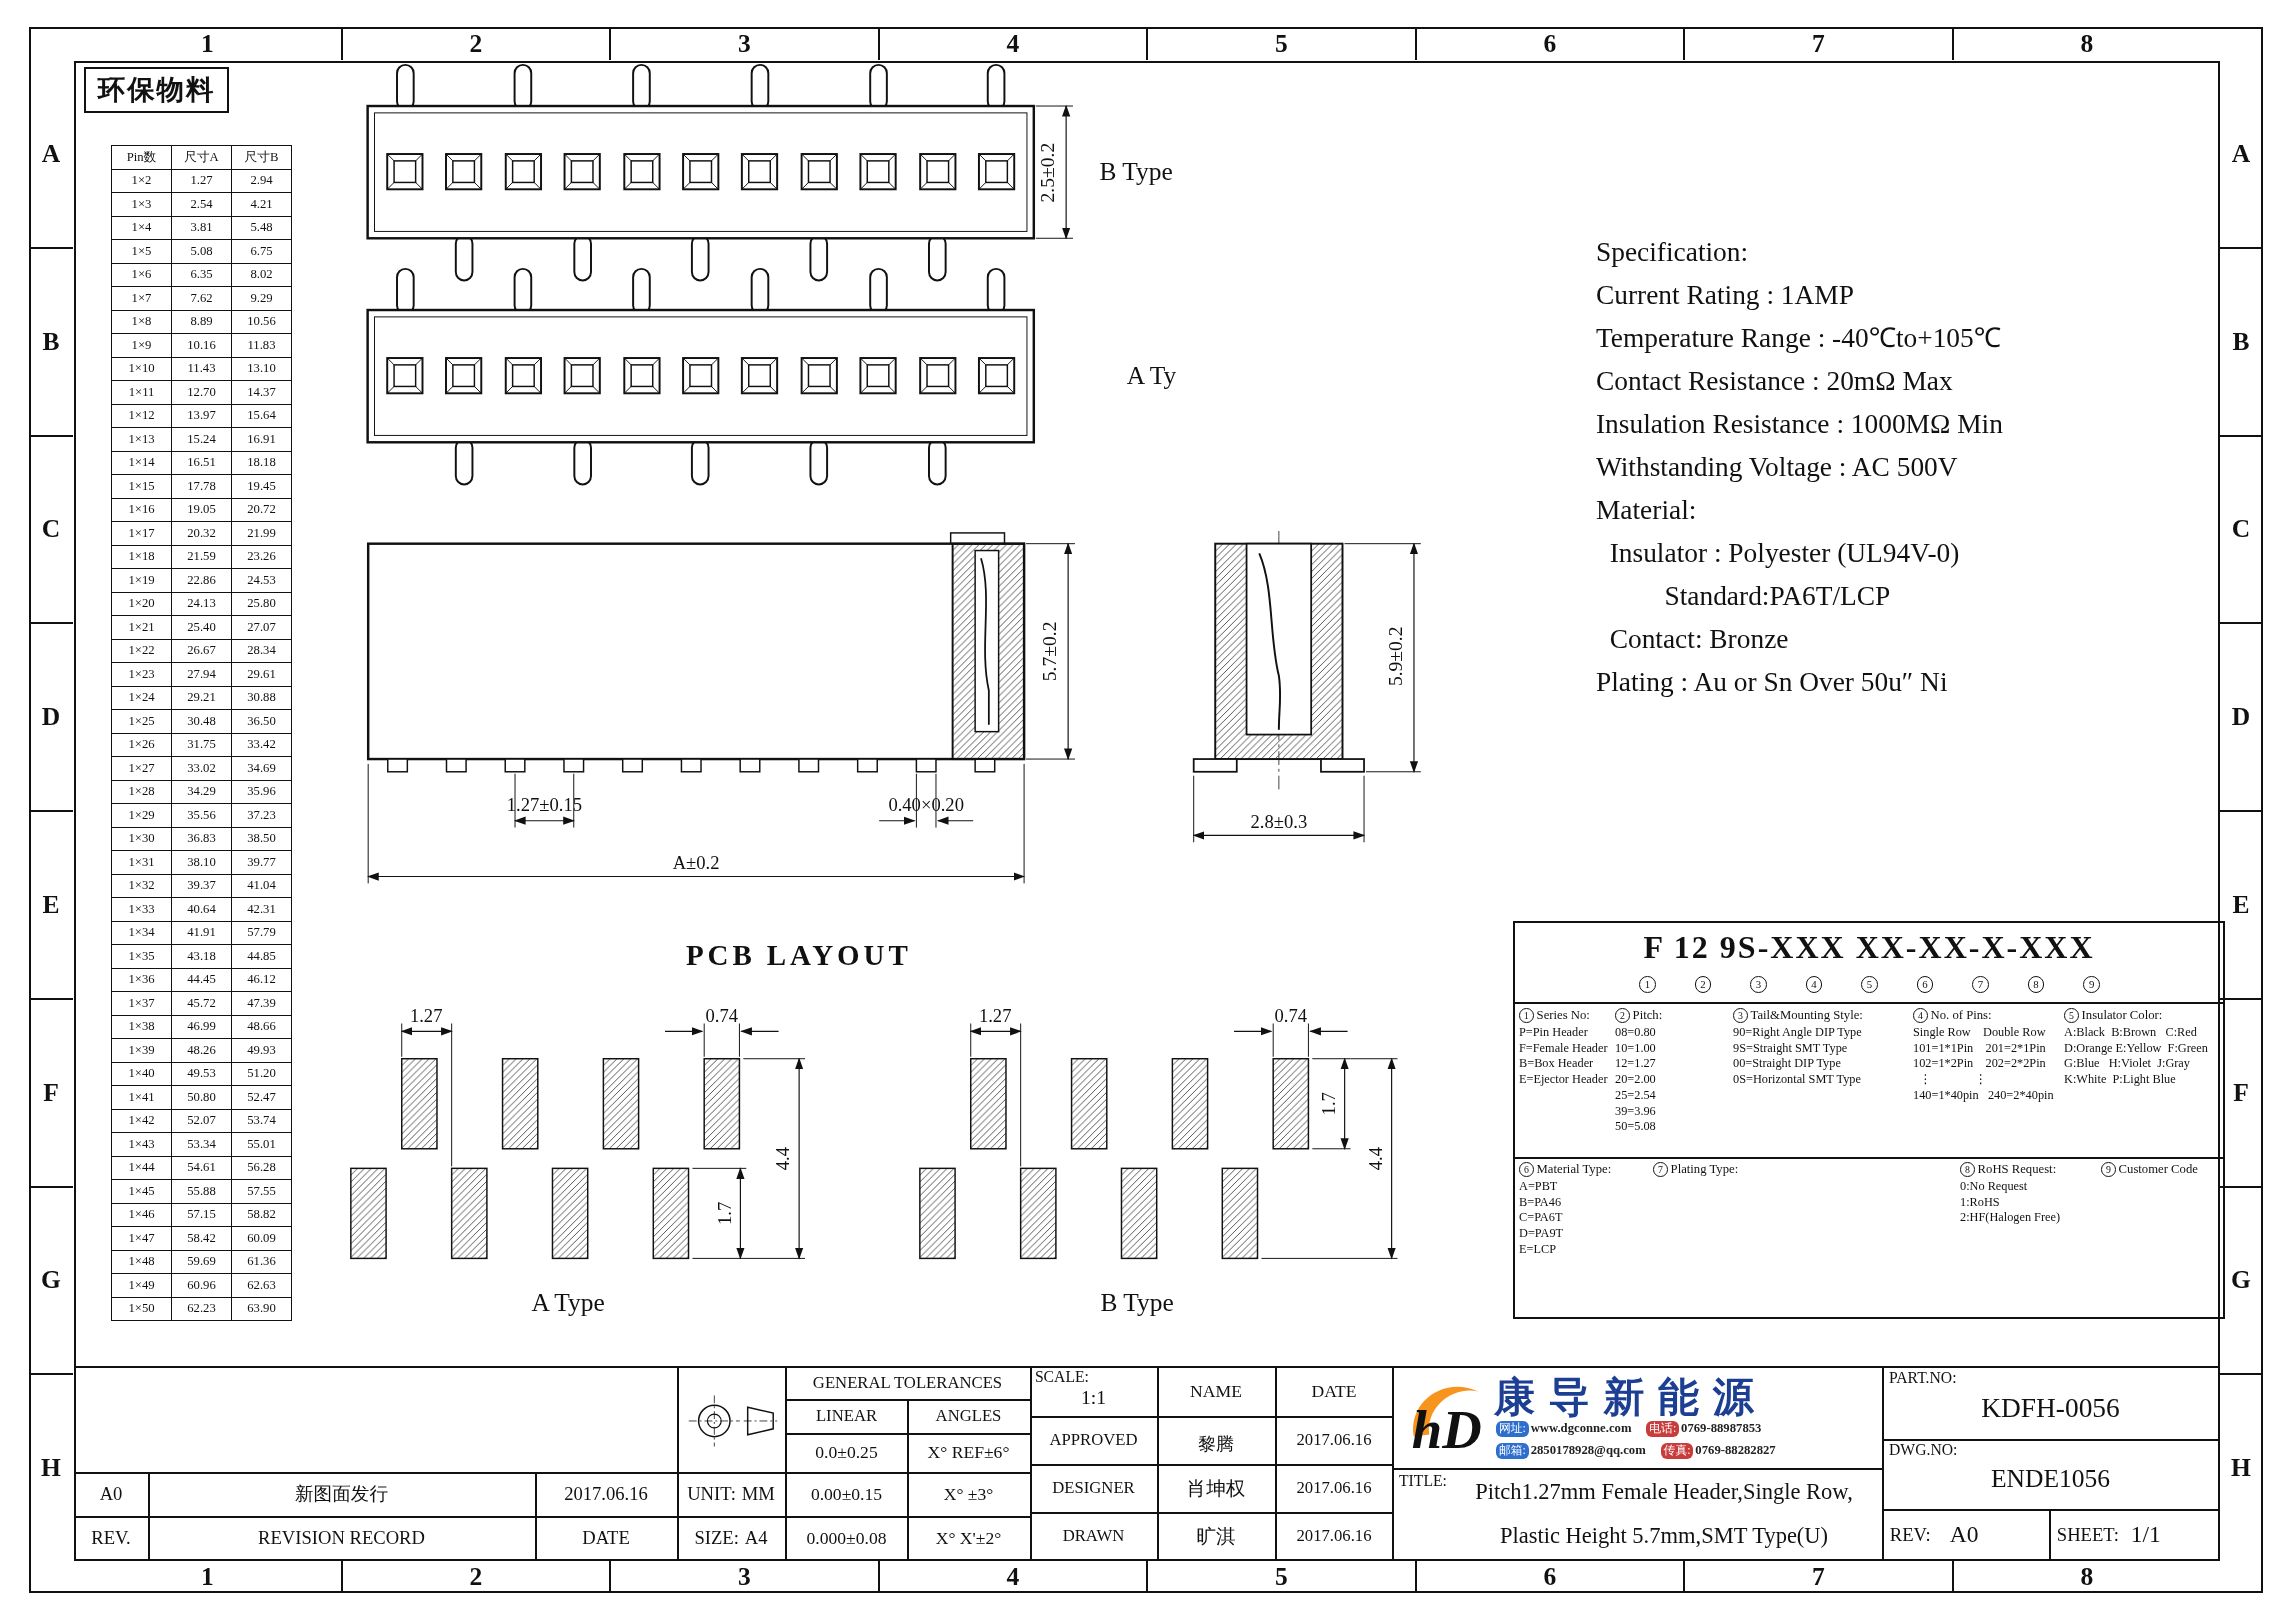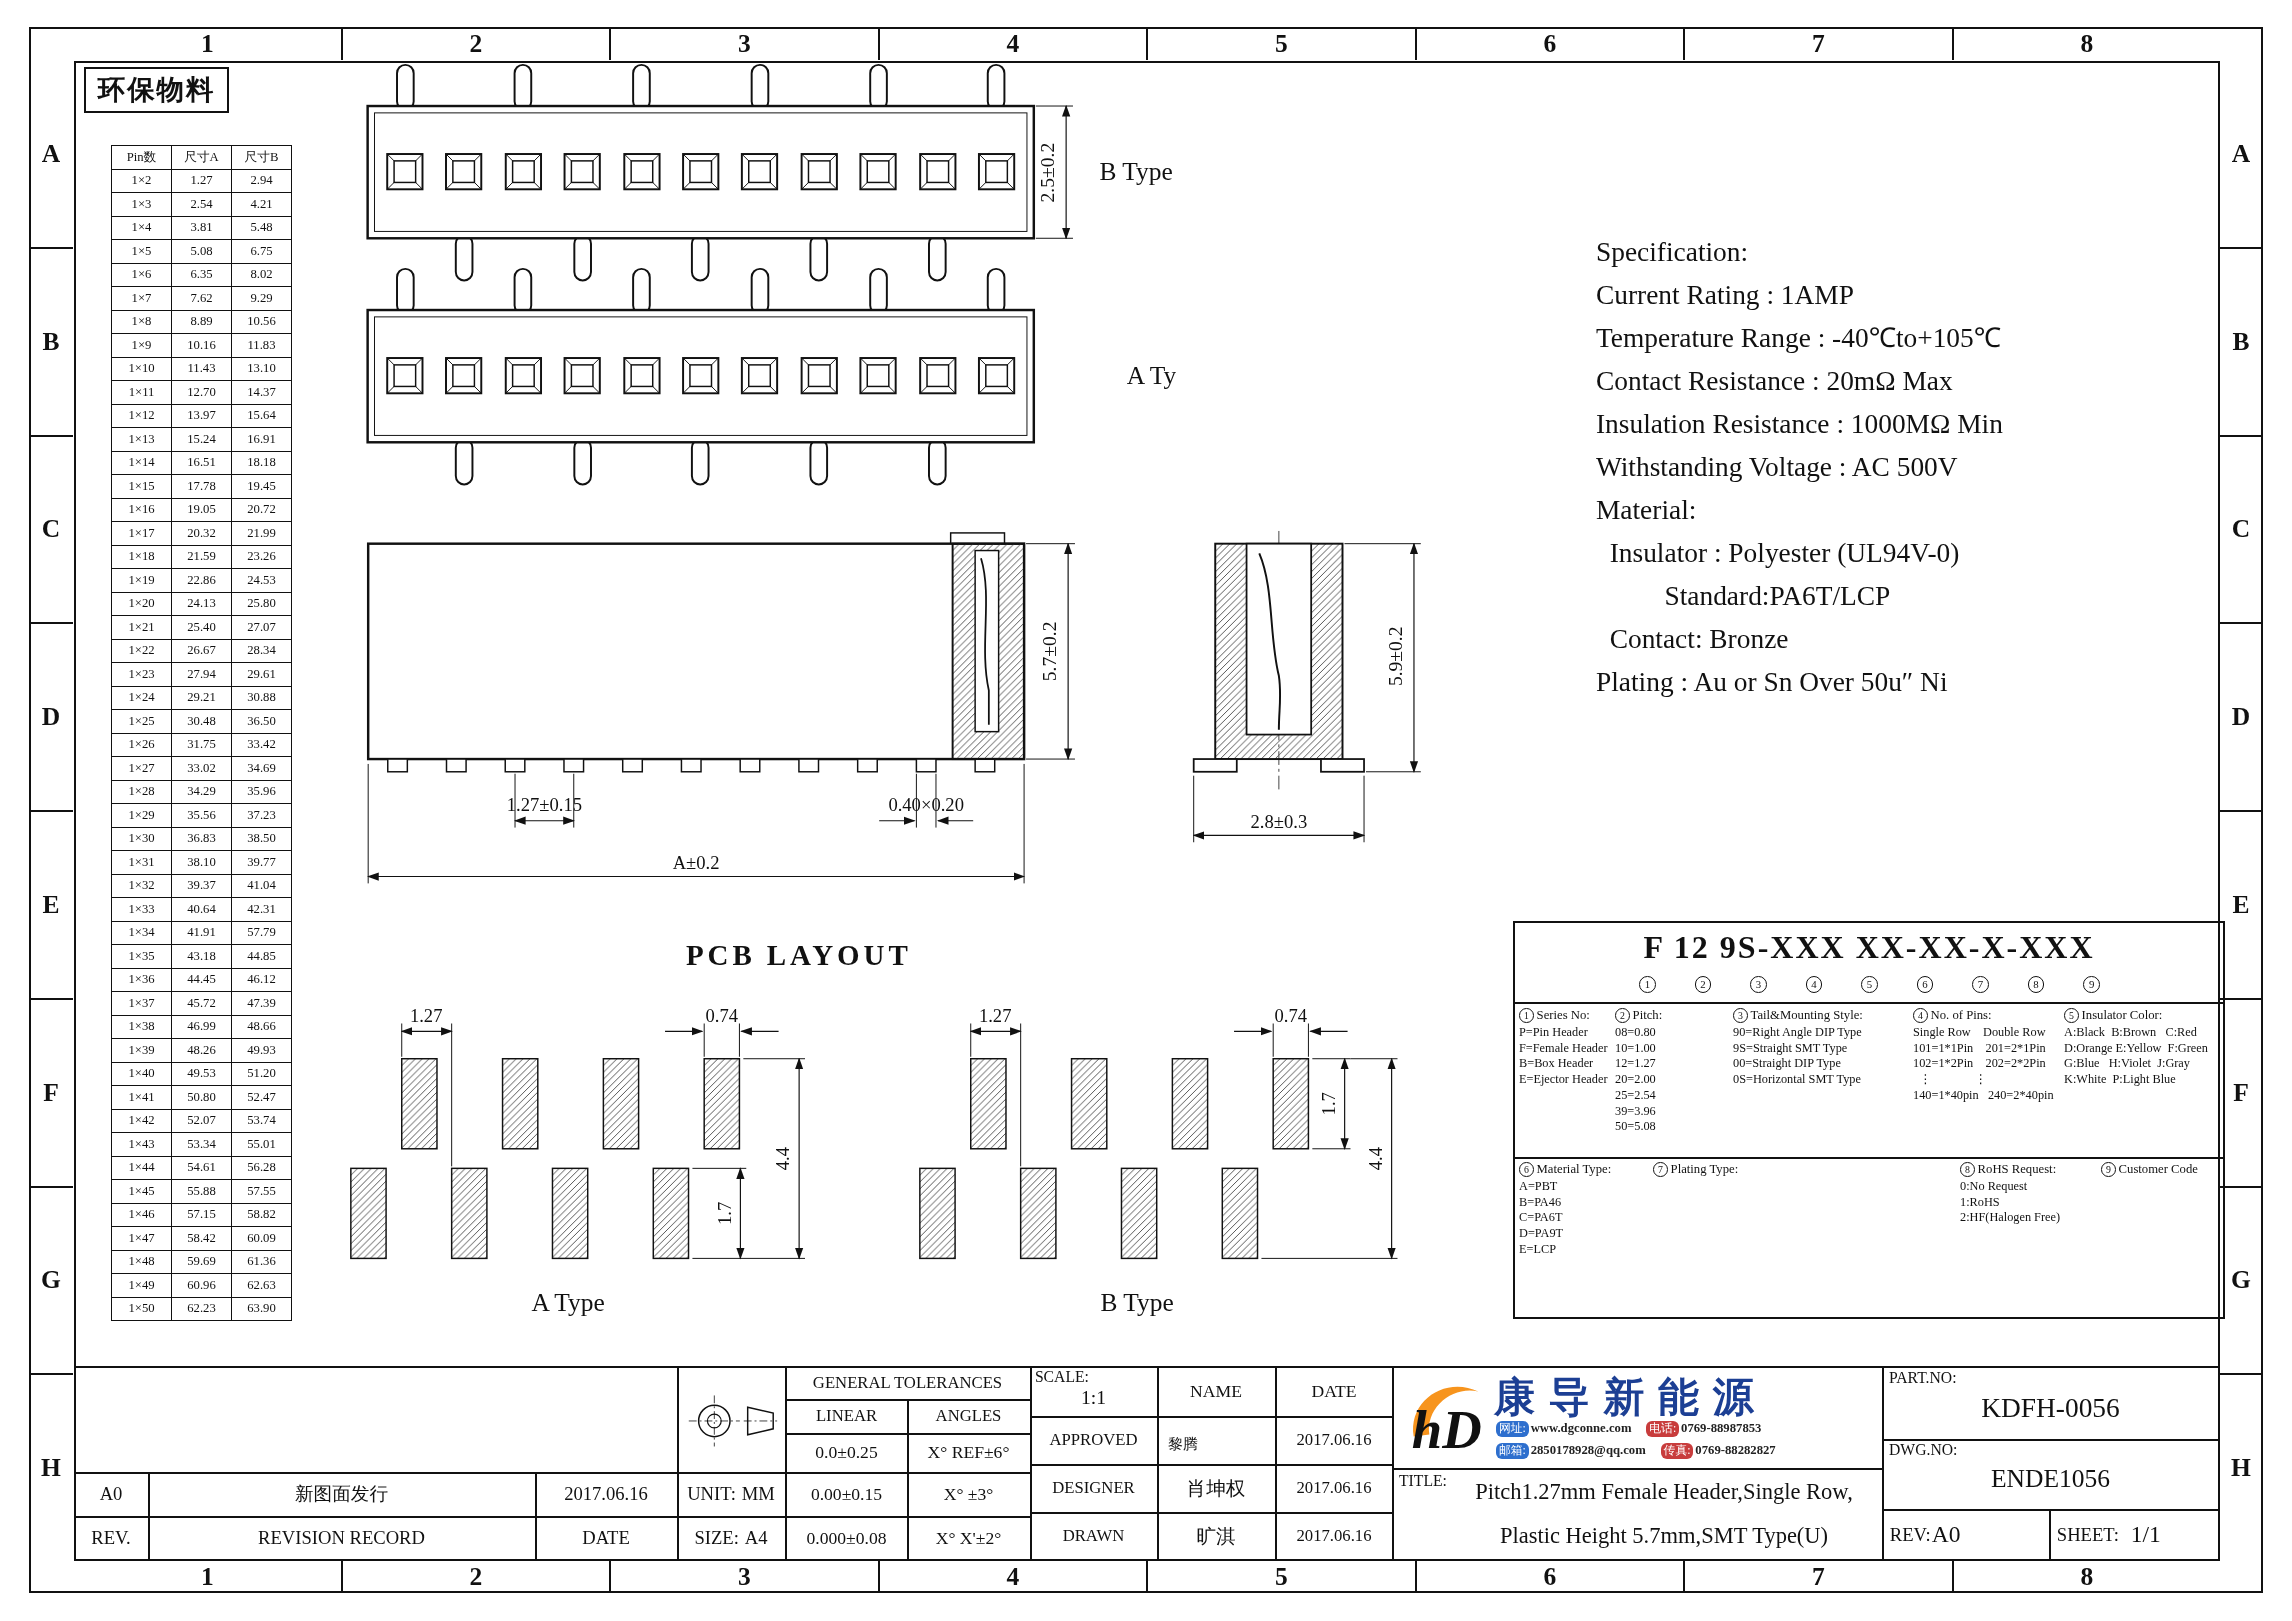--- a/index.html
+++ b/index.html
@@ -701,21 +701,21 @@
     <div class="cell" style="left:711px;top:150px;width:123px;height:44px;font-size:17.6px">0.000±0.08</div>
     <div class="cell" style="left:833px;top:150px;width:123px;height:44px;font-size:17.6px">X° X'±2°</div>
 
     <div class="abs" style="left:956px;top:0;width:127px;height:50px">
       <div class="abs small" style="left:4.9px;top:2px;font-size:15.7px">SCALE:</div>
       <div class="cell" style="left:0;top:13.7px;width:127px;height:36px;font-size:19.6px">1:1</div>
     </div>
     <div class="cell" style="left:1083px;top:0;width:118px;height:50px;font-size:17.6px">NAME</div>
     <div class="cell" style="left:1201px;top:0;width:118px;height:50px;font-size:17.6px">DATE</div>
     <div class="cell" style="left:956px;top:50px;width:127px;height:48px;font-size:16.7px">APPROVED</div>
-    <div class="cell" style="left:1050px;top:50px;width:118px;height:56px;font-size:15px">黎腾</div>
+    <div class="cell" style="left:1083px;top:50px;width:118px;height:56px;font-size:18px">黎腾</div>
     <div class="cell" style="left:1201px;top:50px;width:118px;height:48px;font-size:16.7px">2017.06.16</div>
     <div class="cell" style="left:956px;top:98px;width:127px;height:48px;font-size:16.7px">DESIGNER</div>
     <div class="cell" style="left:1083px;top:98px;width:118px;height:48px;font-size:19.6px">肖坤权</div>
     <div class="cell" style="left:1201px;top:98px;width:118px;height:48px;font-size:16.7px">2017.06.16</div>
     <div class="cell" style="left:956px;top:146px;width:127px;height:48px;font-size:16.7px">DRAWN</div>
     <div class="cell" style="left:1083px;top:146px;width:118px;height:48px;font-size:19.6px">旷淇</div>
     <div class="cell" style="left:1201px;top:146px;width:118px;height:48px;font-size:16.7px">2017.06.16</div>
 
     <div class="abs" style="left:1318px;top:0;width:490px;height:102px">
       <svg class="abs" style="left:7.8px;top:5.9px" width="90" height="90" viewBox="0 0 92 92">
@@ -734,21 +734,21 @@
     </div>
 
     <div class="abs small" style="left:1325px;top:106px;font-size:15.7px">TITLE:</div>
     <div class="cell" style="left:1372px;top:104px;width:436px;height:43px;font-size:22.5px">Pitch1.27mm Female Header,Single Row,</div>
     <div class="cell" style="left:1372px;top:147px;width:436px;height:45px;font-size:22.5px">Plastic Height 5.7mm,SMT Type(U)</div>
 
     <div class="abs small" style="left:1815px;top:2.9px;font-size:15.7px">PART.NO:</div>
     <div class="cell" style="left:1808px;top:13.7px;width:337px;height:57px;font-size:27.4px">KDFH-0056</div>
     <div class="abs small" style="left:1815px;top:75px;font-size:15.7px">DWG.NO:</div>
     <div class="cell" style="left:1808px;top:84px;width:337px;height:57px;font-size:25.5px">ENDE1056</div>
-    <div class="cell left" style="left:1808px;top:143px;width:167px;height:51px;gap:1px">
+    <div class="cell left" style="left:1808px;top:143px;width:167px;height:51px;gap:19px">
       <span class="small">REV:</span>
       <span style="font-size:23.5px">A0</span>
     </div>
     <div class="cell left" style="left:1975px;top:143px;width:171px;height:51px;gap:11.8px">
       <span class="small">SHEET:</span>
       <span style="font-size:23.5px">1/1</span>
     </div>
   </div>
 
 </div>

